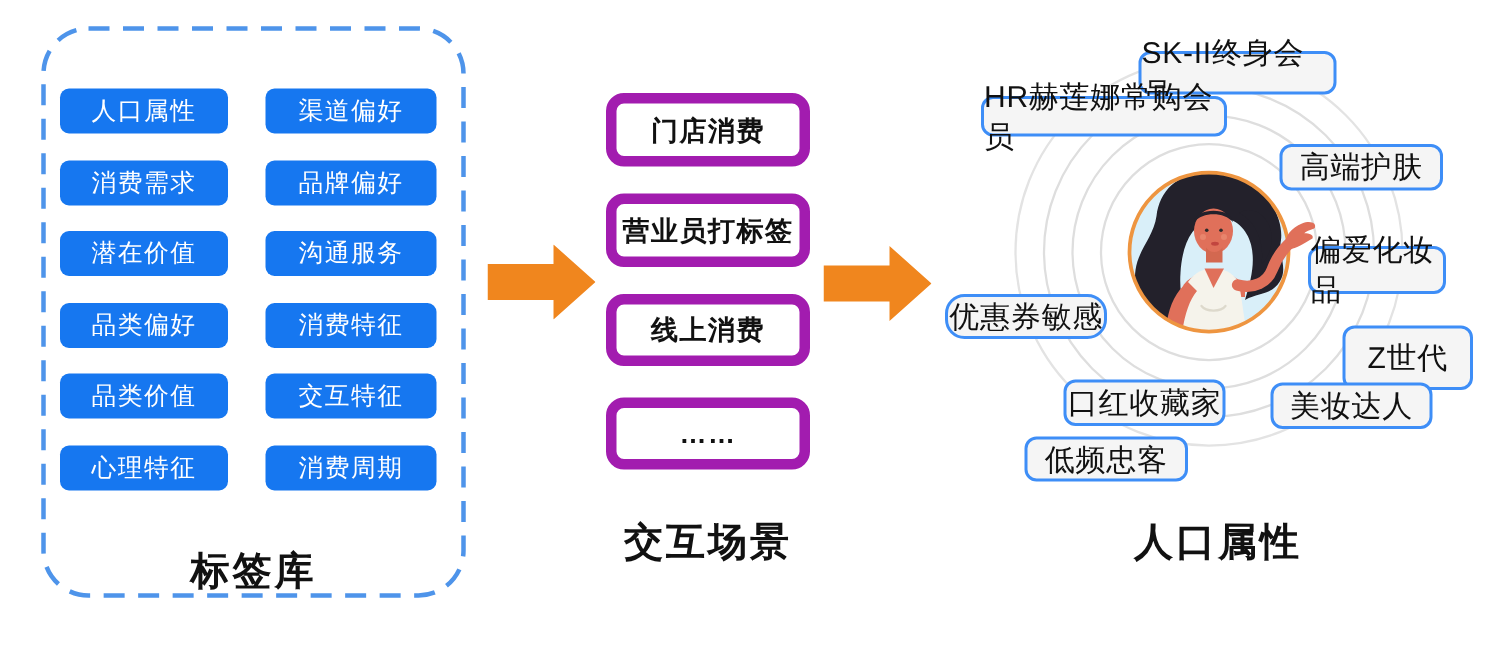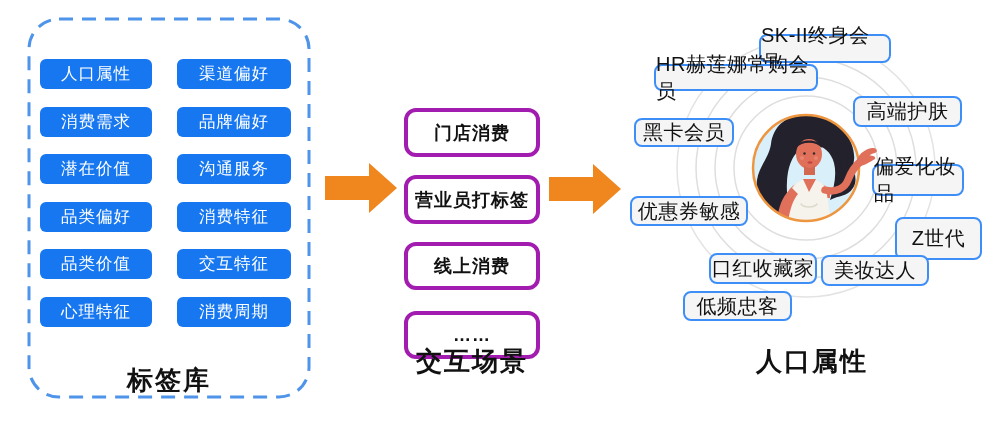--- a/index.html
+++ b/index.html
@@ -10,21 +10,21 @@
   
   .dash-svg{left:0;top:0;width:1003px;height:430px;pointer-events:none;}
 
   
   .btn-grid{left:40px;top:59px;display:grid;grid-template-columns:112px 114px;grid-auto-rows:30px;column-gap:25px;row-gap:17.5px;}
   .blue-btn{background:#1677F0;color:#ffffff;border-radius:6px;display:flex;align-items:center;justify-content:center;font-size:16.5px;font-weight:500;letter-spacing:1px;}
 
   .section-label{font-size:26px;font-weight:bold;color:#111111;text-align:center;letter-spacing:2px;}
 
   
-  .scene-box{left:404px;width:136px;background:#ffffff;border:4px solid #a21caf;border-radius:12px;display:flex;align-items:center;justify-content:center;font-size:18px;font-weight:bold;color:#111111;letter-spacing:1px;margin-top:46px;}
+  .scene-box{left:404px;width:136px;background:#ffffff;border:7px solid #a21caf;border-radius:12px;display:flex;align-items:center;justify-content:center;font-size:18px;font-weight:bold;color:#111111;letter-spacing:1px;}
 
   
   .member-tag{background:#F5F5F5;border:2px solid #3E8EF7;border-radius:8px;display:flex;align-items:center;justify-content:center;font-size:20px;color:#111111;letter-spacing:0.5px;z-index:3;}
 
   .rings{left:0;top:0;width:1003px;height:430px;pointer-events:none;z-index:1;}
   .avatar-svg{left:746px;top:108px;width:150px;height:120px;z-index:2;}
 </style>
 </head>
 <body>
 
@@ -103,22 +103,21 @@
     </g>
     <circle cx="60" cy="60" r="53" fill="none" stroke="#EE9540" stroke-width="2.5"></circle>
 
     <path d="M79 82 C90 85 99 80 102 72 C105 64 109 58 115 53" stroke="#E0705A" stroke-width="7.5" fill="none" stroke-linecap="round"></path>
     <path d="M111 57 C110 49 115 44 122 41 C128 38.5 132 41 130.5 44 C128.5 45.5 125.5 45.5 123.5 47.5 C127 47.5 130 48.5 129 51 C124.5 53.5 118 58 113.5 58 Z" fill="#E0705A"></path>
   </svg>
 
   <div class="abs member-tag" style="left:759px;top:34px;width:132px;height:29px;">SK-II终身会员</div>
   <div class="abs member-tag" style="left:654px;top:64px;width:164px;height:27px;">HR赫莲娜常购会员</div>
   <div class="abs member-tag" style="left:853px;top:96px;width:109px;height:31px;">高端护肤</div>
-  <div class="abs member-tag" style="left:634px;top:118px;width:100px;height:29px;">黑卡会员</div>
   <div class="abs member-tag" style="left:872px;top:164px;width:92px;height:32px;">偏爱化妆品</div>
-  <div class="abs member-tag" style="left:630px;top:196px;width:118px;height:30px;">优惠券敏感</div>
+  <div class="abs member-tag" style="left:630px;top:196px;width:108px;height:30px;border-radius:13px;">优惠券敏感</div>
   <div class="abs member-tag" style="left:895px;top:217px;width:87px;height:43px;">Z世代</div>
   <div class="abs member-tag" style="left:709px;top:243px;width:108px;height:31px;margin-top:10px;">口红收藏家</div>
-  <div class="abs member-tag" style="left:821px;top:255px;width:108px;height:31px;">美妆达人</div>
+  <div class="abs member-tag" style="left:847px;top:255px;width:108px;height:31px;">美妆达人</div>
   <div class="abs member-tag" style="left:683px;top:291px;width:109px;height:30px;text-align:center;">低频忠客</div>
   <div class="abs section-label" style="left:744px;top:344px;width:136px;">人口属性</div>
 
 </div>
 
 </body></html>

